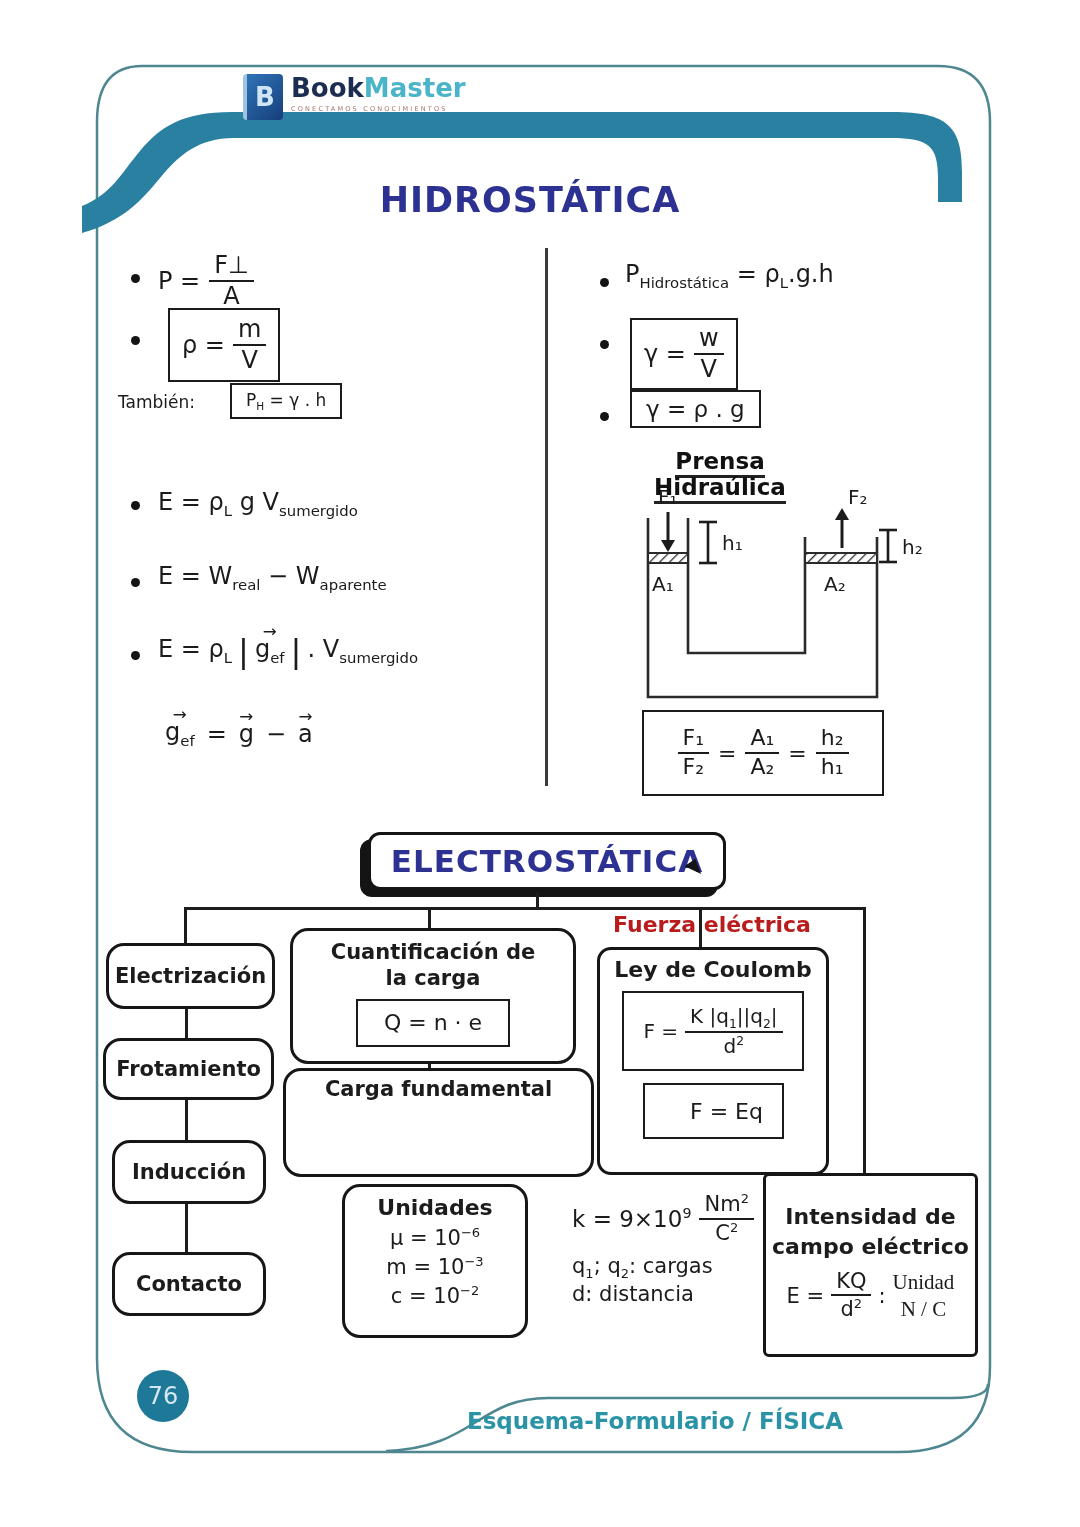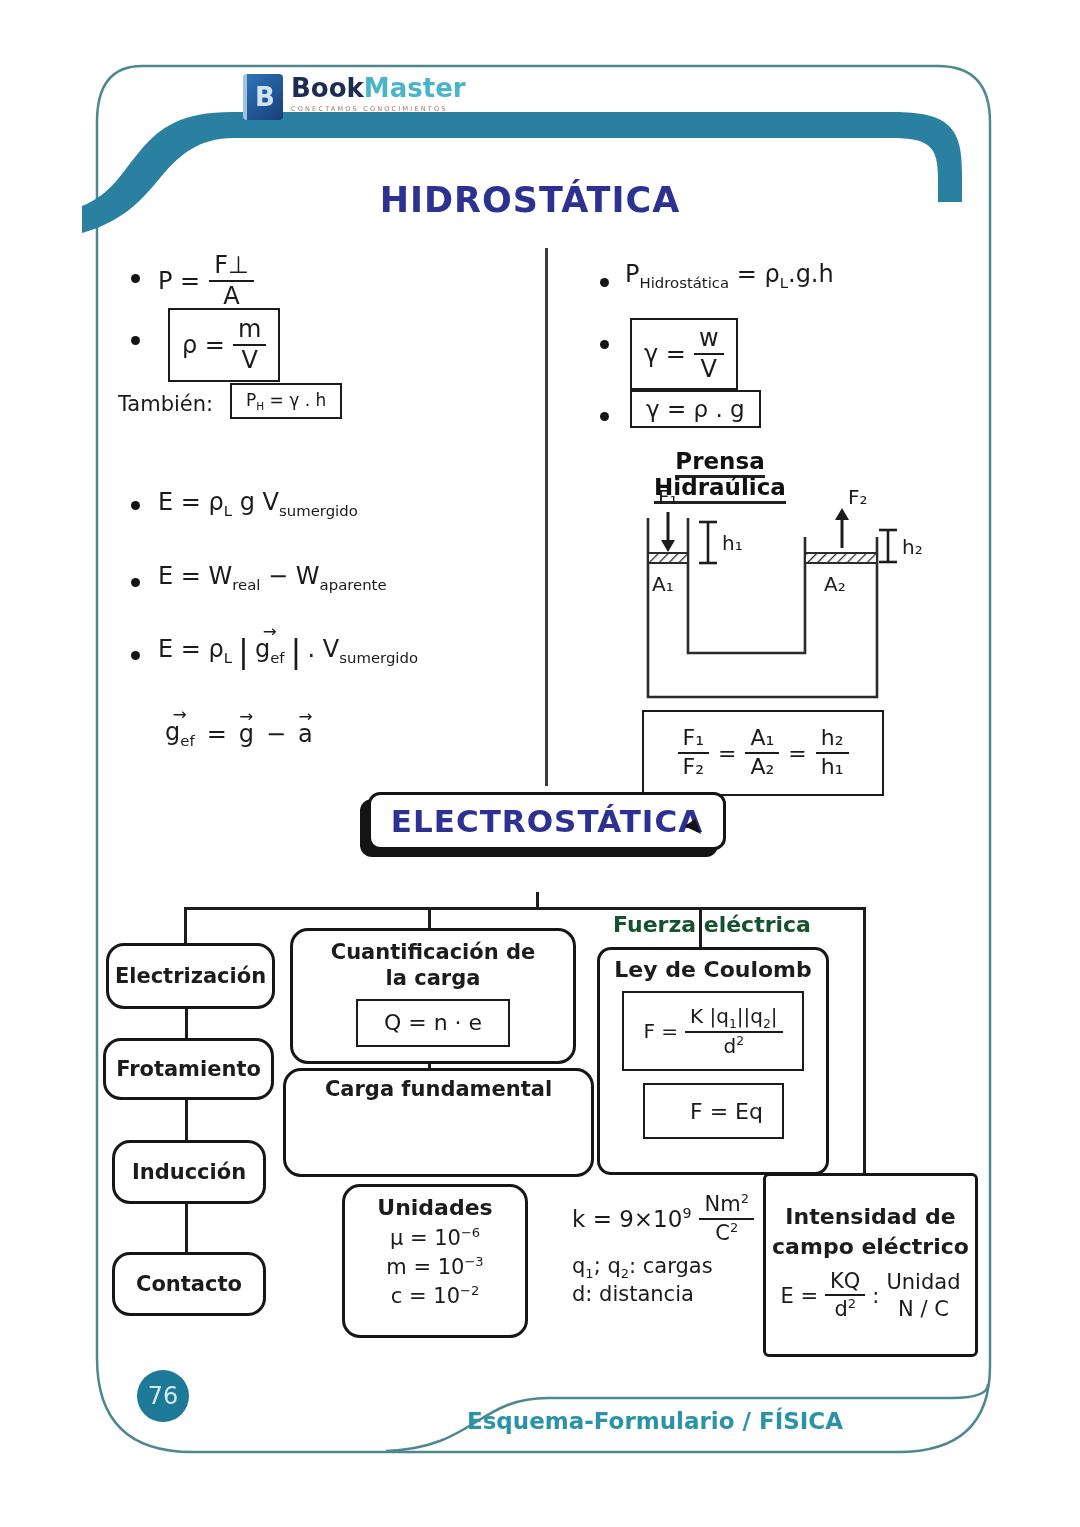--- a/index.html
+++ b/index.html
@@ -16,21 +16,21 @@
   .rbox{border:3px solid #161616;border-radius:18px;background:#fff;position:absolute;
         display:flex;align-items:center;justify-content:center;font-weight:bold;}
   .conn{position:absolute;background:#1c1c1c;}
   sub{font-size:0.62em;}
   sup{font-size:0.62em;}
   .vec{position:relative;display:inline-block;}
   .vec::before{content:"→";position:absolute;left:50%;top:-0.72em;transform:translateX(-50%);
                font-size:0.7em;line-height:1;}
   .bigbar{font-size:1.35em;vertical-align:-2px;}
   .bullet{position:absolute;width:9px;height:9px;border-radius:50%;background:#141414;}
-  .boldtxt{font-weight:bold;color:#14532d;}
+  .boldtxt{font-weight:bold;color:#b91c1c;}
 </style>
 </head>
 <body>
 
 <div class="page">
 
   <svg class="abs" style="left:0;top:0;" width="1080" height="1527" viewBox="0 0 1080 1527">
     <path d="M 142,66 H 938 Q 990,66 990,122 V 1366 Q 990,1452 898,1452 H 192 Q 97,1452 97,1358 V 122 Q 97,66 142,66 Z" fill="none" stroke="#4f8791" stroke-width="2.5"></path>
     <path d="M 988,1384 Q 988,1398 952,1398 L 548,1398 C 478,1398 474,1448 386,1451" fill="none" stroke="#4f8791" stroke-width="2.5"></path>
     <path d="M 232,112 L 893,112 C 948,112 962,127 962,172 L 962,202 L 938,202 L 938,178 C 938,146 929,138 891,138 L 232,138 Z" fill="#2a80a1"></path>
@@ -67,21 +67,21 @@
   <div class="abs fbox" style="left:168px;top:308px;padding:6px 12px;">
     <div class="formula" style="display:flex;align-items:center;gap:8px;">
       <span>ρ =</span>
       <span class="frac">
           <span class="num">m</span>
           <span class="den">V</span>
         </span>
     </div>
   </div>
 
-  <div class="abs formula" style="left:118px;top:392px;font-size:21px;">También:</div>
+  <div class="abs formula" style="left:118px;top:392px;font-size:17px;">También:</div>
   <div class="abs fbox" style="left:230px;top:383px;padding:5px 14px;">
     <span class="formula" style="font-size:17px;">P<sub>H</sub> = γ . h</span>
   </div>
 
   <span class="bullet" style="left:131px;top:501px;"></span>
   <div class="abs formula" style="left:158px;top:488px;">E = ρ<sub>L</sub> g V<sub>sumergido</sub></div>
 
   <span class="bullet" style="left:131px;top:578px;"></span>
   <div class="abs formula" style="left:158px;top:562px;">E = W<sub>real</sub> − W<sub>aparente</sub></div>
 
@@ -172,21 +172,21 @@
           <span class="den">A₂</span>
         </span>
       <span>=</span>
       <span class="frac">
           <span class="num">h₂</span>
           <span class="den">h₁</span>
         </span>
     </div>
   </div>
 
-  <div class="abs" style="left:368px;top:792px;width:352px;height:52px;border:3.5px solid #141414;border-radius:12px;
+  <div class="abs" style="left:368px;top:832px;width:352px;height:52px;border:3.5px solid #141414;border-radius:12px;
               background:#fff;box-shadow:-8px 7px 0 #141414;display:flex;align-items:center;justify-content:center;">
     <span style="font-size:31px;font-weight:bold;color:#2c3192;letter-spacing:1px;">ELECTROSTÁTICA</span>
     <span style="position:absolute;right:22px;bottom:10px;width:0;height:0;
                  border-top:16px solid #141414;border-left:9px solid transparent;border-right:4px solid transparent;
                  transform:rotate(-35deg);"></span>
   </div>
 
   <div class="conn" style="left:536px;top:892px;width:3px;height:17px;"></div>
   <div class="conn" style="left:184px;top:907px;width:682px;height:3px;"></div>
   <div class="conn" style="left:184px;top:907px;width:3px;height:38px;"></div>
@@ -265,21 +265,21 @@
       <div>Intensidad de</div>
       <div>campo eléctrico</div>
     </div>
     <div class="formula" style="display:flex;align-items:center;gap:7px;margin-top:8px;font-size:21px;font-weight:normal;">
       <span>E =</span>
       <span class="frac">
           <span class="num">KQ</span>
           <span class="den">d<sup>2</sup></span>
         </span>
       <span>:</span>
-      <span style="display:flex;flex-direction:column;align-items:center;line-height:1.25;">
+      <span style="display:flex;flex-direction:column;align-items:center;line-height:1.25;font-family:Liberation Serif, serif;">
         <span>Unidad</span>
         <span>N / C</span>
       </span>
     </div>
   </div>
 
   <div class="abs" style="left:137px;top:1370px;width:52px;height:52px;border-radius:50%;background:#1e7897;
               color:#d5e9f2;display:flex;align-items:center;justify-content:center;font-size:24px;">76</div>
   <div class="abs" style="left:400px;top:1408px;width:510px;text-align:center;font-size:23px;font-weight:bold;color:#2a93a6;">Esquema-Formulario / FÍSICA</div>
 

